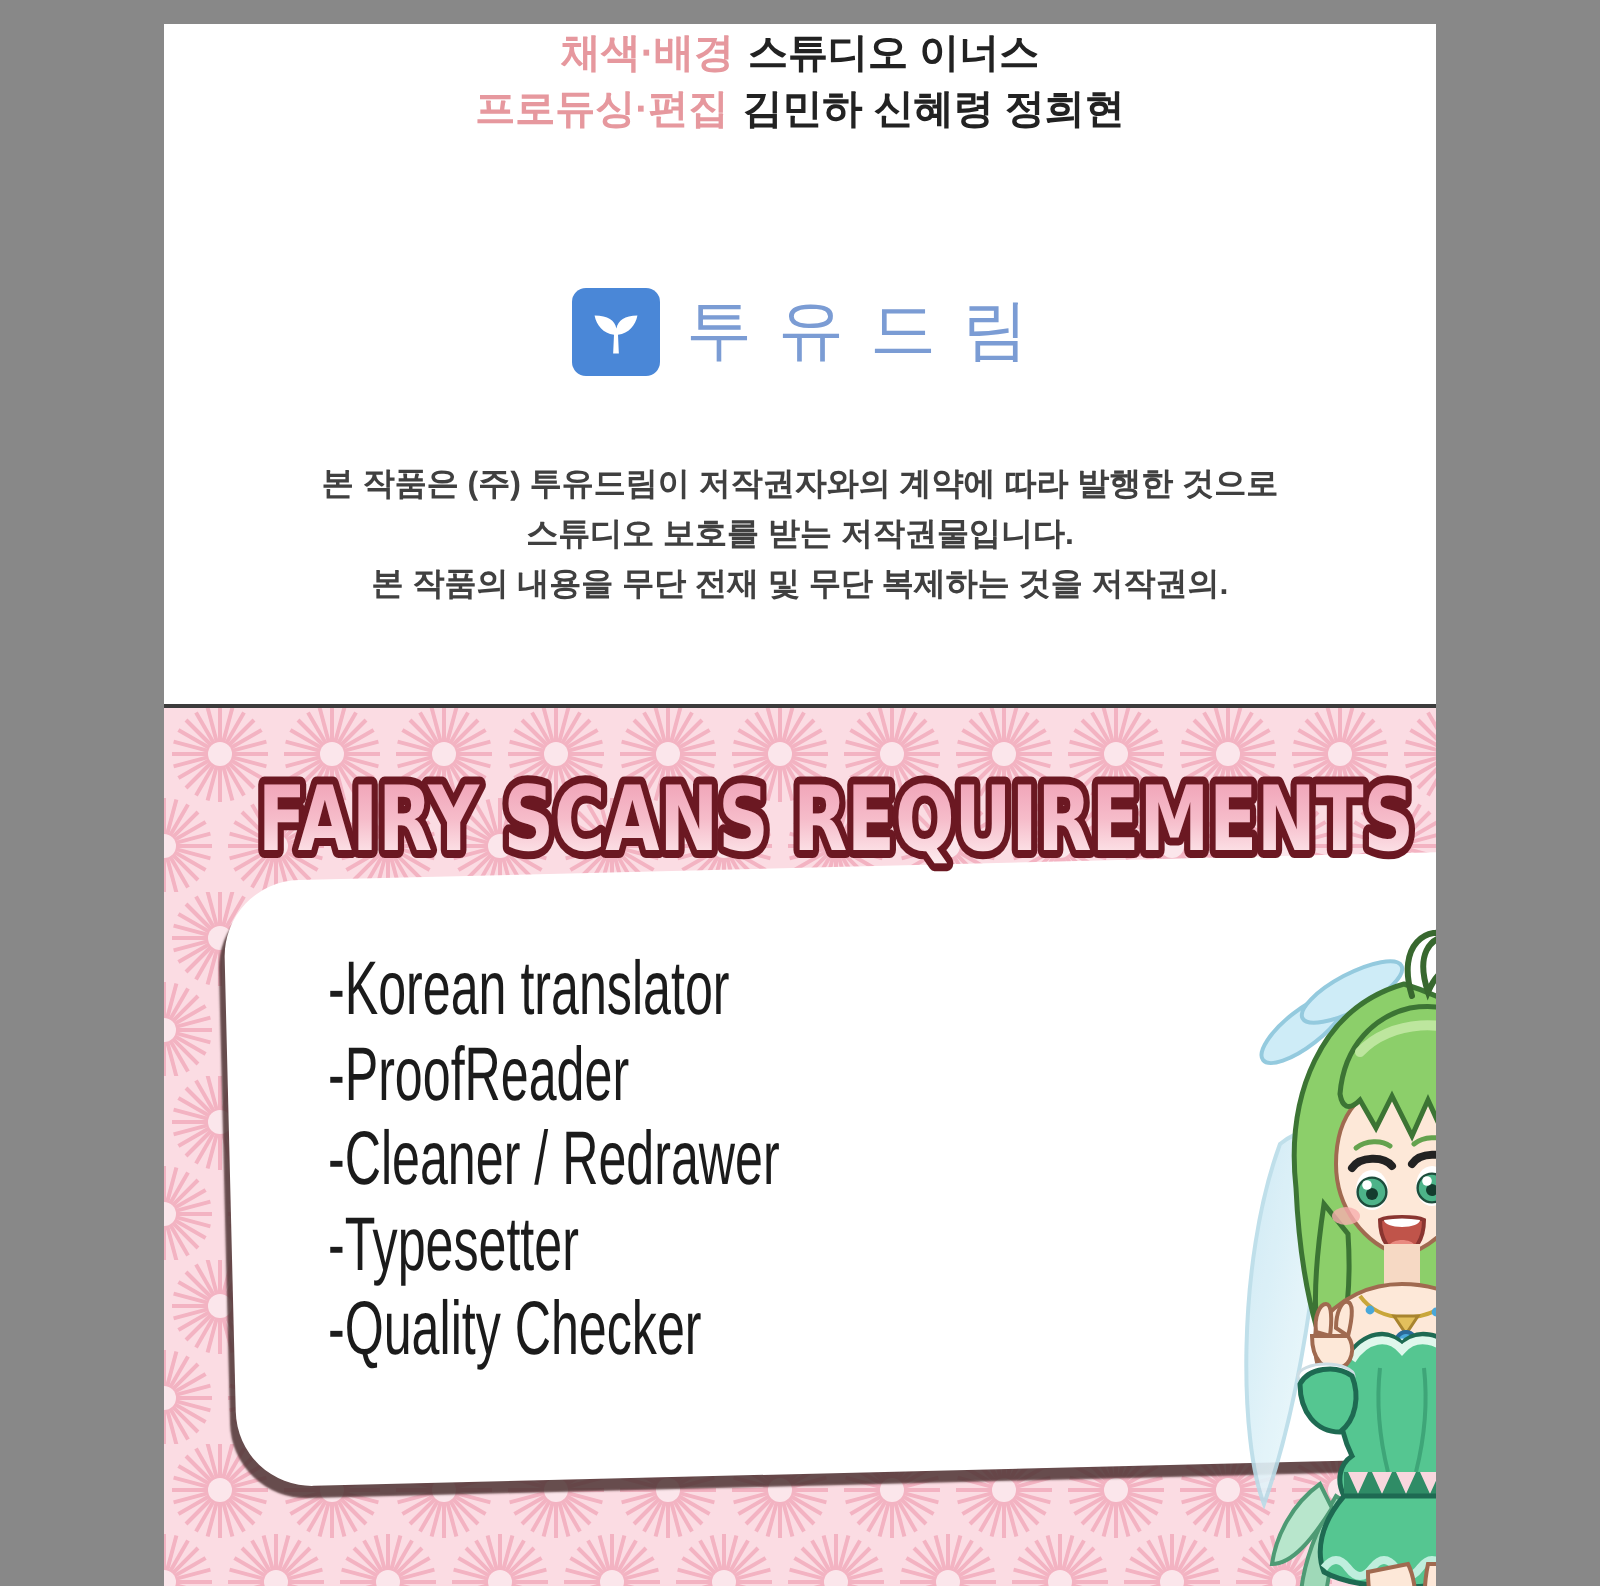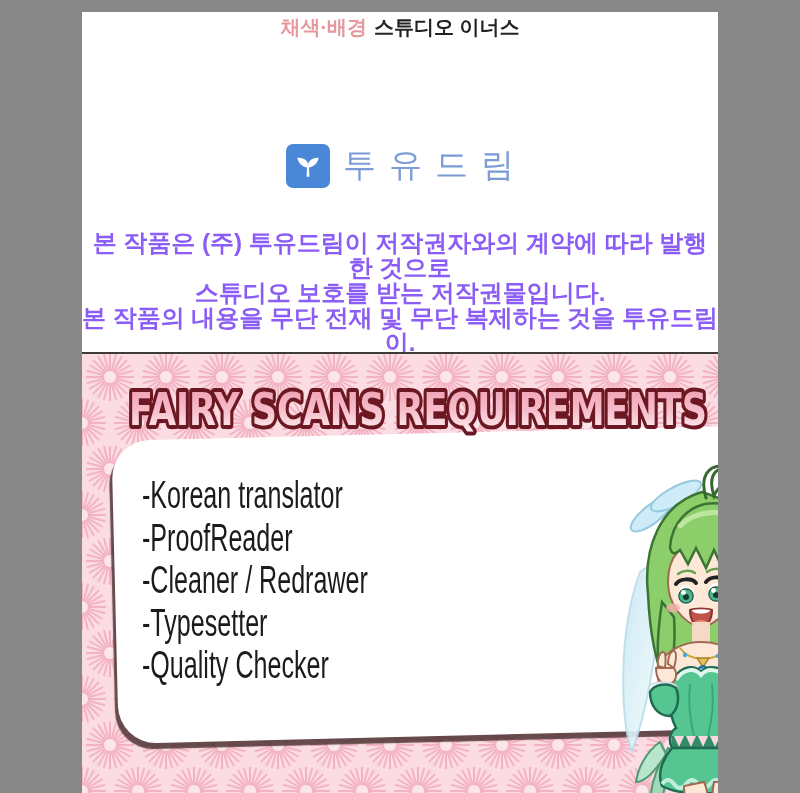--- a/index.html
+++ b/index.html
@@ -9,61 +9,64 @@
   
   .credits{position:absolute;top:1px;left:0;right:0;text-align:center;
            font-size:20px;line-height:28px;font-weight:bold;color:#222;}
   .credit-label{color:#e6989e;margin-right:7px;}
   .logo-row{position:absolute;top:131px;left:0;right:0;display:flex;
             justify-content:center;align-items:center;gap:13px;}
   .logo-mark{width:44px;height:44px;background:#4a87d7;border-radius:7px;
              display:flex;align-items:center;justify-content:center;flex:0 0 auto;}
   .logo-text{font-size:33px;color:#7b9cd4;letter-spacing:13px;font-weight:400;margin-right:-13px;}
   .copyright{position:absolute;top:218px;left:0;right:0;text-align:center;
-             font-size:24px;line-height:25px;font-weight:600;color:#8b5cf6;}
+             font-size:16px;line-height:25px;font-weight:600;color:#404040;}
 
   
   .divider{position:absolute;top:340px;left:0;width:800px;height:2px;background:#3c3c3c;}
 
   
   .pink-section{position:absolute;top:342px;left:0;width:800px;height:451px;overflow:hidden;}
   .pattern-bg{position:absolute;top:0;left:0;z-index:0;}
   .title-svg{position:absolute;top:22px;left:36px;z-index:5;}
   .req-box{position:absolute;top:78px;left:33px;width:729px;height:303px;z-index:2;
            background:#ffffff;border-radius:38px;transform:rotate(-1.4deg);
            box-shadow:-3px 6px 1px rgba(76,50,50,.85);}
-  .req-list{position:absolute;top:120px;left:60px;z-index:3;list-style:none;margin:0;padding:0;}
+  .req-list{position:absolute;top:120px;left:82px;z-index:3;list-style:none;margin:0;padding:0;}
   .req-list li{font-size:38px;line-height:42.6px;color:#1b1b1b;white-space:nowrap;
                transform:scaleX(.66);transform-origin:0 50%;letter-spacing:0;}
   .fairy{position:absolute;top:98px;left:528px;z-index:4;}
 </style>
 </head>
 <body>
 
 <div class="page">
 
   <div class="credits">
     <div>
       <span class="credit-label">채색·배경</span><span>스튜디오 이너스</span>
+    </div>
+    <div>
+      <span class="credit-label">프로듀싱·편집</span><span>김민하 신혜령 정희현</span>
     </div>
   </div>
 
   <div class="logo-row">
     <span class="logo-mark">
       <svg width="30" height="30" viewBox="0 0 42 42">
         <path d="M19 36 L23 36 L22.4 23 C30 22 34.6 16.5 36 9.5 C27 9.5 22.6 13 21.3 18.5 C20 13 15.6 9.5 6 9.5 C7.4 16.5 12 22 19.6 23 Z" fill="#ffffff"></path>
       </svg>
     </span>
     <span class="logo-text">투유드림</span>
   </div>
 
   <div class="copyright">
     <div>본 작품은 (주) 투유드림이 저작권자와의 계약에 따라 발행한 것으로</div>
     <div>스튜디오 보호를 받는 저작권물입니다.</div>
-    <div>본 작품의 내용을 무단 전재 및 무단 복제하는 것을 투유드림이.</div>
+    <div>본 작품의 내용을 무단 전재 및 무단 복제하는 것을 저작권의.</div>
   </div>
 
   <div class="divider"></div>
 
   <div class="pink-section">
 
     <svg class="pattern-bg" width="800" height="451">
       <defs>
         <g id="star" stroke="#f1a9ba" stroke-width="2" opacity="0.8">
           <line x1="24" y1="0" x2="-24" y2="0"></line>

